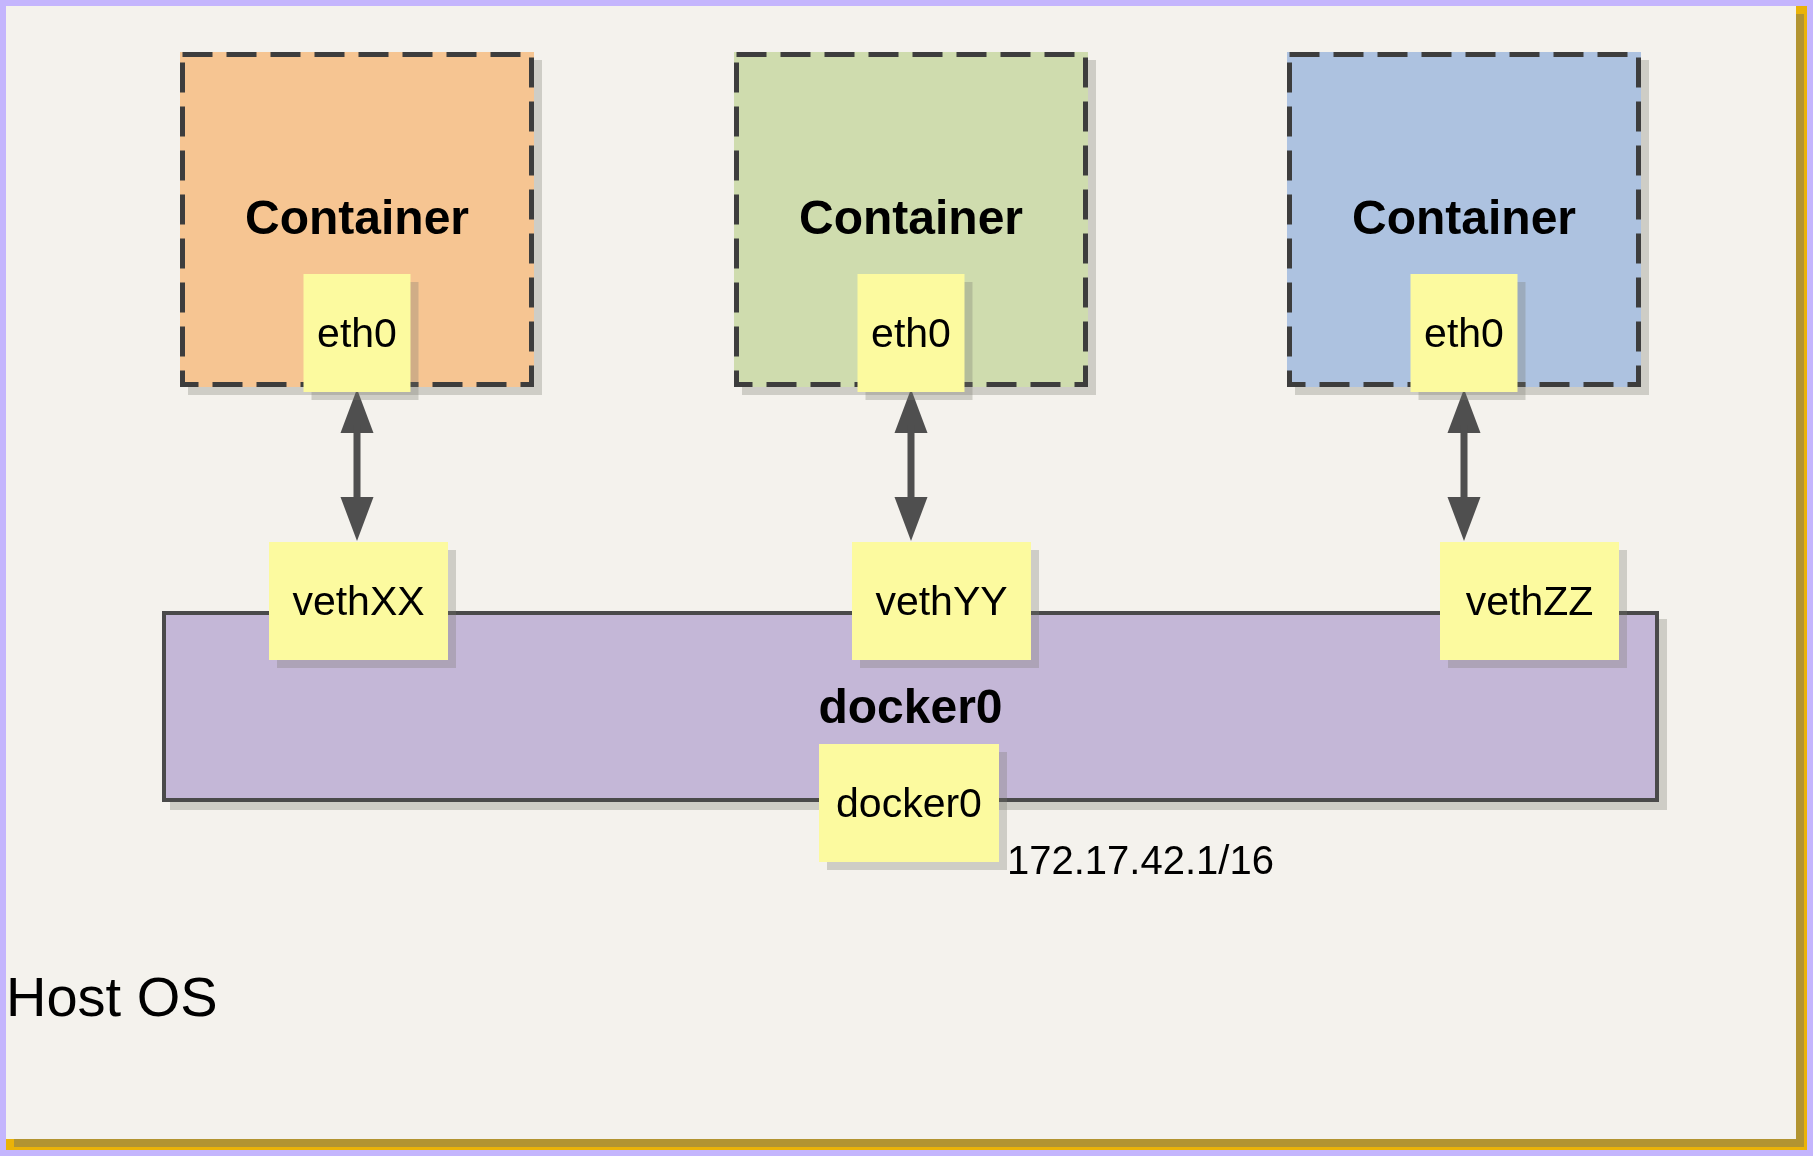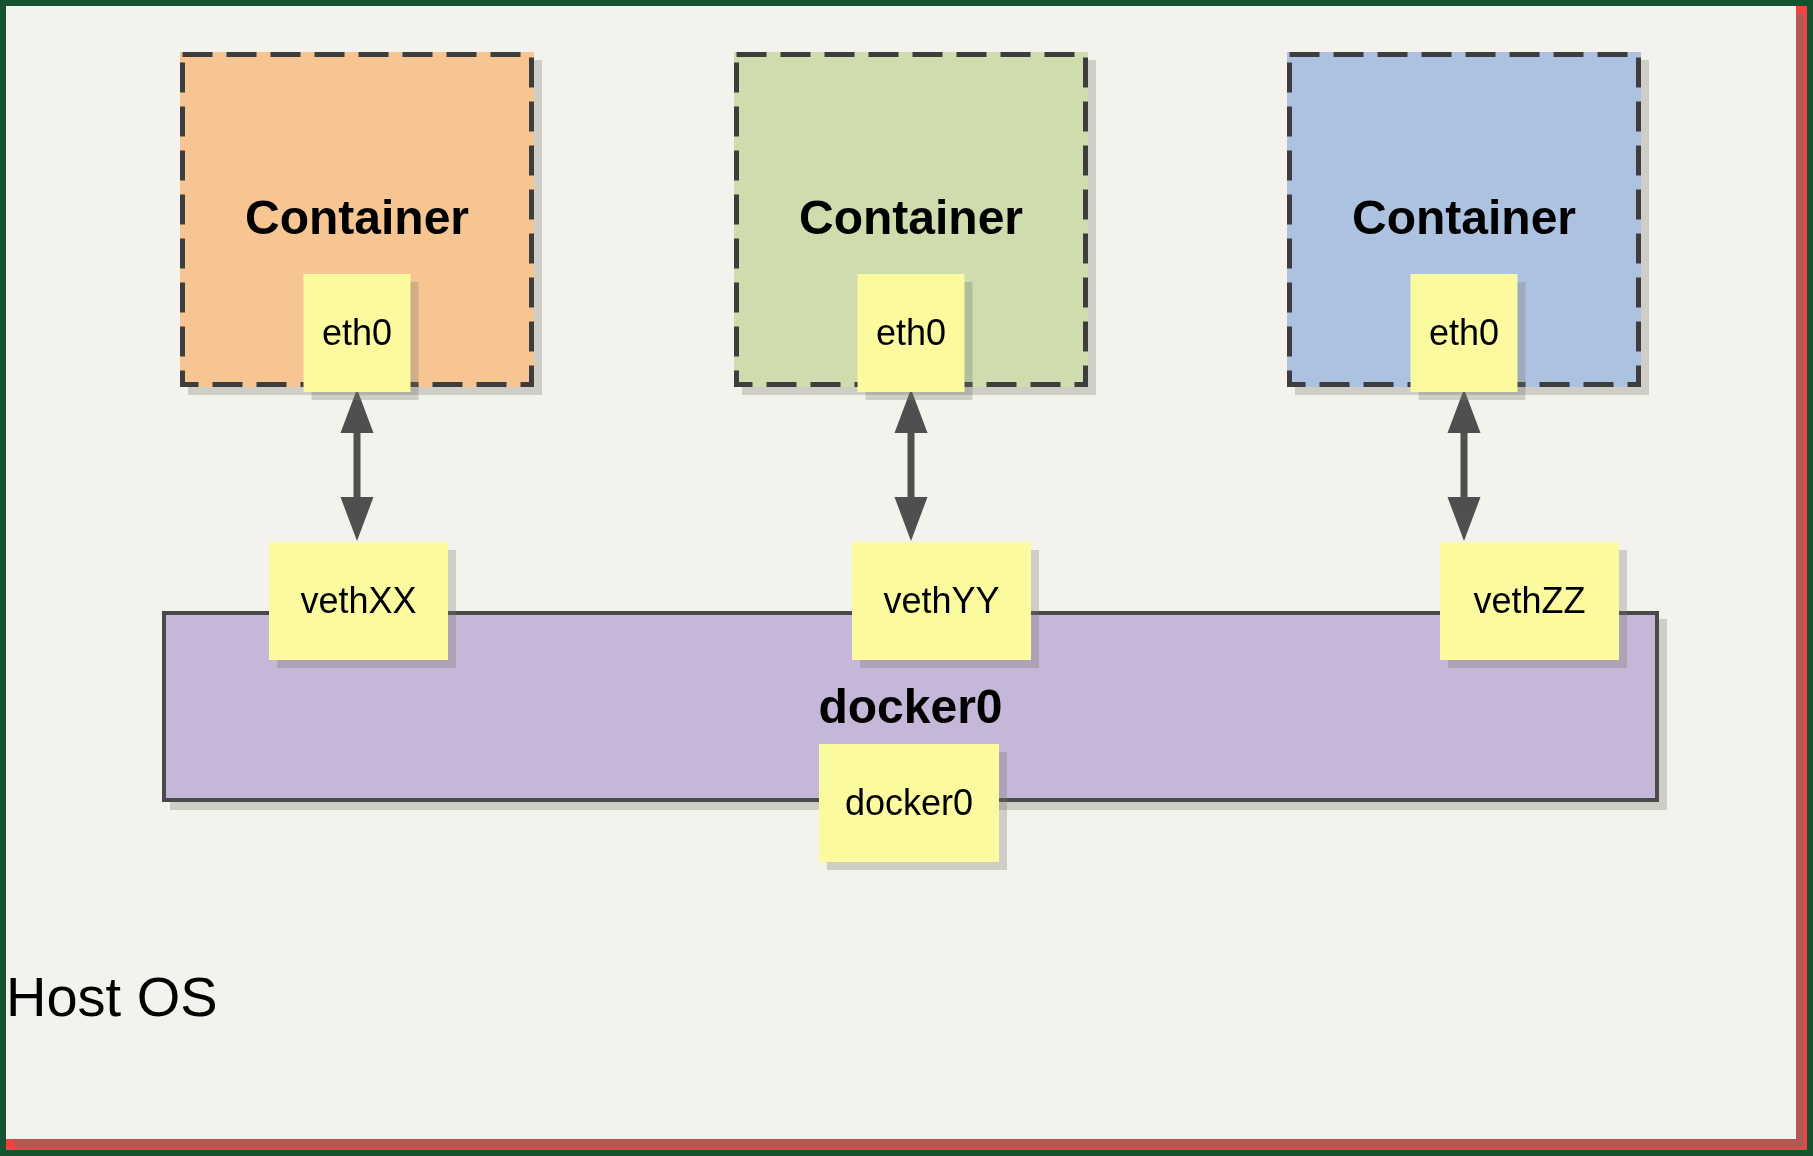--- a/index.html
+++ b/index.html
@@ -5,22 +5,22 @@
   html,body{margin:0;padding:0;}
   body{
     font-family:"Liberation Sans","DejaVu Sans",sans-serif;
     background:#000;
     width:1813px;height:1156px;
     position:relative;
   }
   .canvas{
     position:absolute;left:0;top:0;
     width:1801px;height:1144px;
-    border:6px solid #14532d;
-    background:#ef4444;
+    border:6px solid #c4b5fd;
+    background:#eab308;
     overflow:hidden;
   }
   .panel{
     position:absolute;left:0;top:0;
     width:1790px;height:1133px;
     background:#f4f2ed;
     box-shadow:8px 8px 0 rgba(110,110,100,0.45);
   }
   .container-box{
     position:absolute;
@@ -32,21 +32,21 @@
     position:absolute;top:138px;left:0;width:100%;
     text-align:center;
     font-size:48px;font-weight:bold;color:#000;
     letter-spacing:0px;
   }
   .iface-box{
     position:absolute;
     background:#fcfa9f;
     box-shadow:8px 8px 0 rgba(120,120,110,0.30);
     display:flex;align-items:center;justify-content:center;
-    font-size:36px;color:#000;
+    font-size:41px;color:#000;
     z-index:6;
   }
   .eth-box{
     left:50%;bottom:-5px;transform:translateX(-50%);
     width:107px;height:118px;
   }
   .veth-box{
     width:179px;height:118px;top:536px;
   }
   .arrow{
@@ -143,17 +143,18 @@
       <span>vethYY</span>
     </div>
     <div class="iface-box veth-box" style="left:1434px;">
       <span>vethZZ</span>
     </div>
 
     <div class="iface-box docker-iface">
       <span>docker0</span>
     </div>
 
+    <div class="ip-label">172.17.42.1/16</div>
 
     <div class="host-label">Host OS</div>
 
   </div>
 </div>
 
 </body></html>

